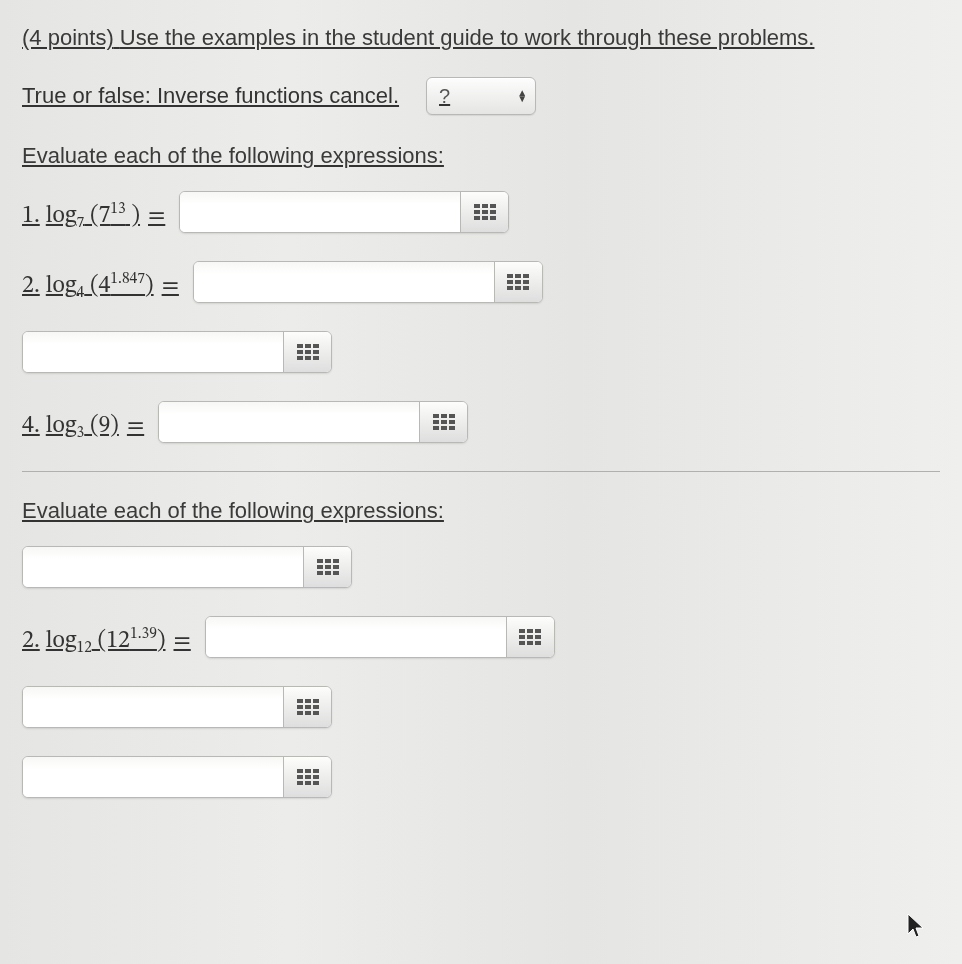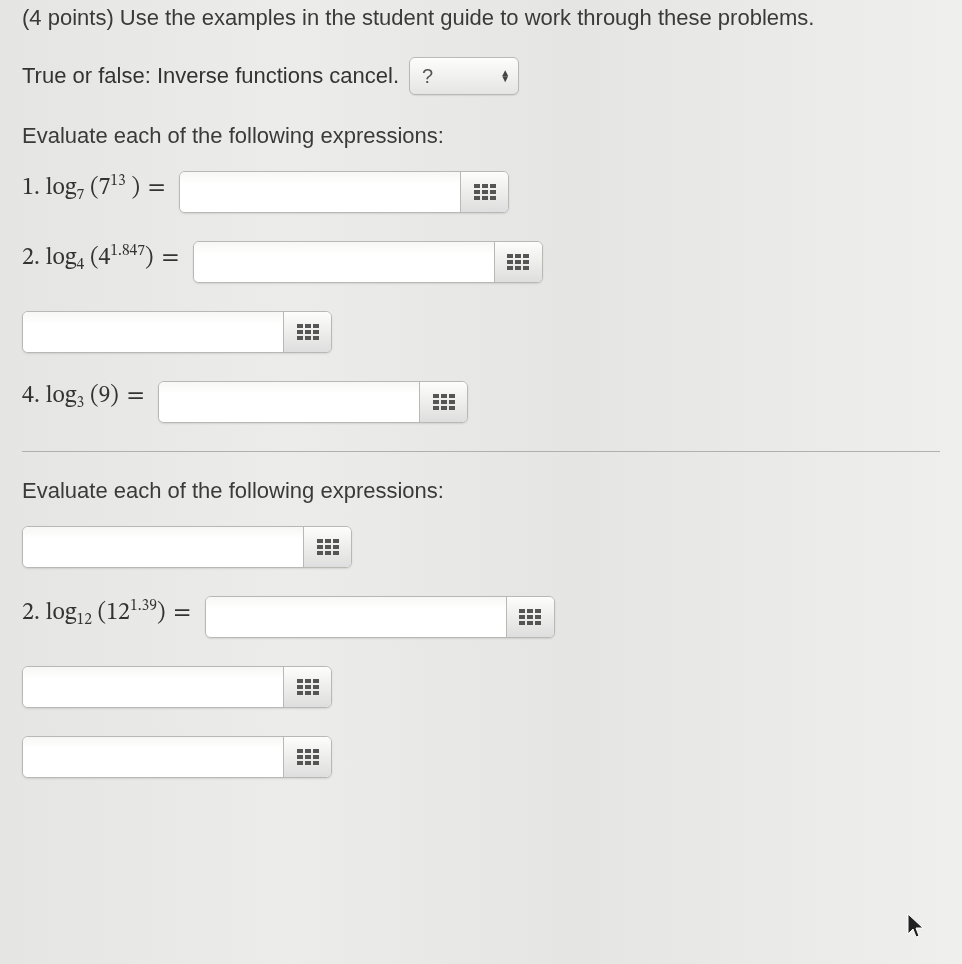--- a/index.html
+++ b/index.html
@@ -7,33 +7,34 @@
     margin: 0;
     padding: 0;
     width: 962px;
     height: 964px;
     font-family: Arial, Helvetica, sans-serif;
     background: #e8e8e6;
     color: #333;
     overflow: hidden;
   }
   .page {
-    padding: 5px 22px;
+    padding: 25px 22px;
     background: linear-gradient(90deg, #e5e5e3 0%, #ececea 30%, #e5e5e3 60%, #efefed 100%);
     min-height: 100%;
+    text-decoration: underline;
   }
   .instructions {
     font-size: 22px;
     color: #3a3a3a;
     margin-bottom: 26px;
   }
   .tf-row {
     display: flex;
     align-items: center;
-    gap: 10px;
+    gap: 27px;
     font-size: 22px;
     margin-bottom: 28px;
   }
   .select-wrap {
     position: relative;
     display: inline-flex;
     align-items: center;
     height: 38px;
     border: 1px solid #b8b8b6;
     border-radius: 6px;
@@ -58,21 +59,21 @@
     font-size: 10px;
     color: #444;
   }
   .section-heading {
     font-size: 22px;
     color: #3a3a3a;
     margin: 6px 0 22px 0;
   }
   .problem-row {
     display: flex;
-    align-items: flex-start;
+    align-items: flex-end;
     margin: 0 0 28px 0;
     font-size: 24px;
   }
   .math {
     font-family: "Cambria Math", "STIX Two Math", "Times New Roman", serif;
     white-space: nowrap;
     margin-right: 6px;
   }
   .math .num { margin-right: 6px; }
   .math sub { font-size: 0.65em; vertical-align: -0.3em; }

